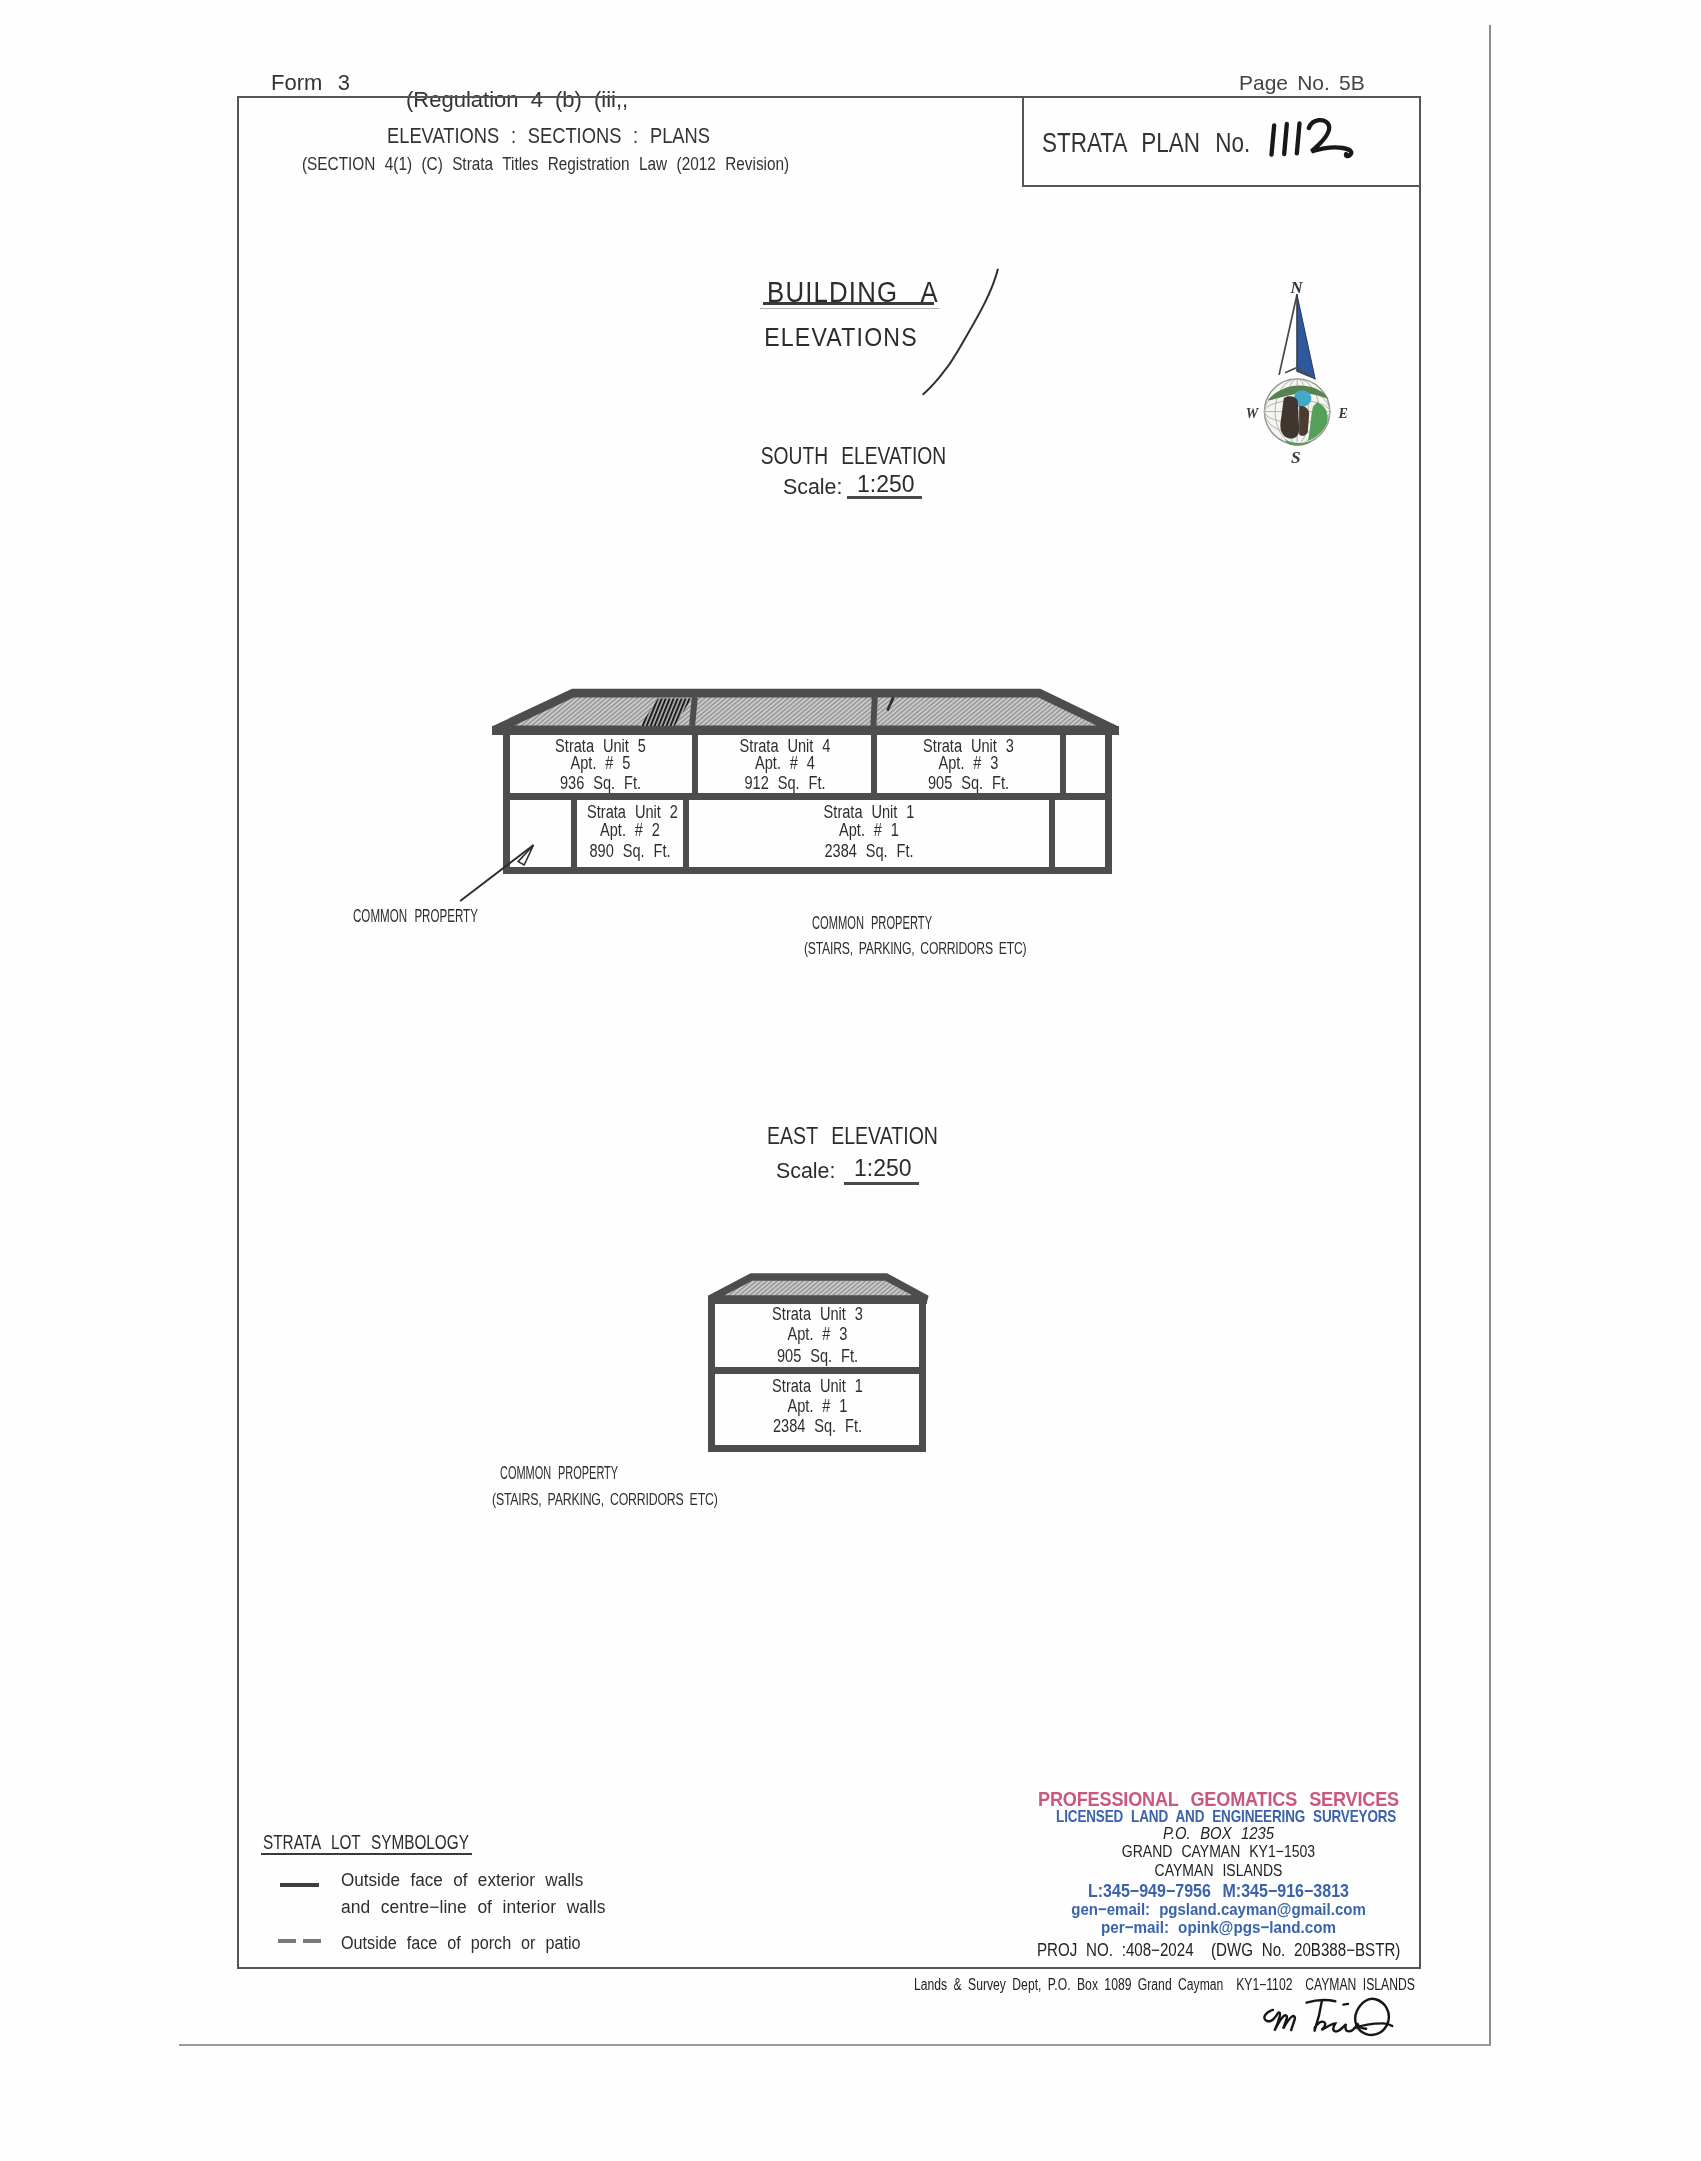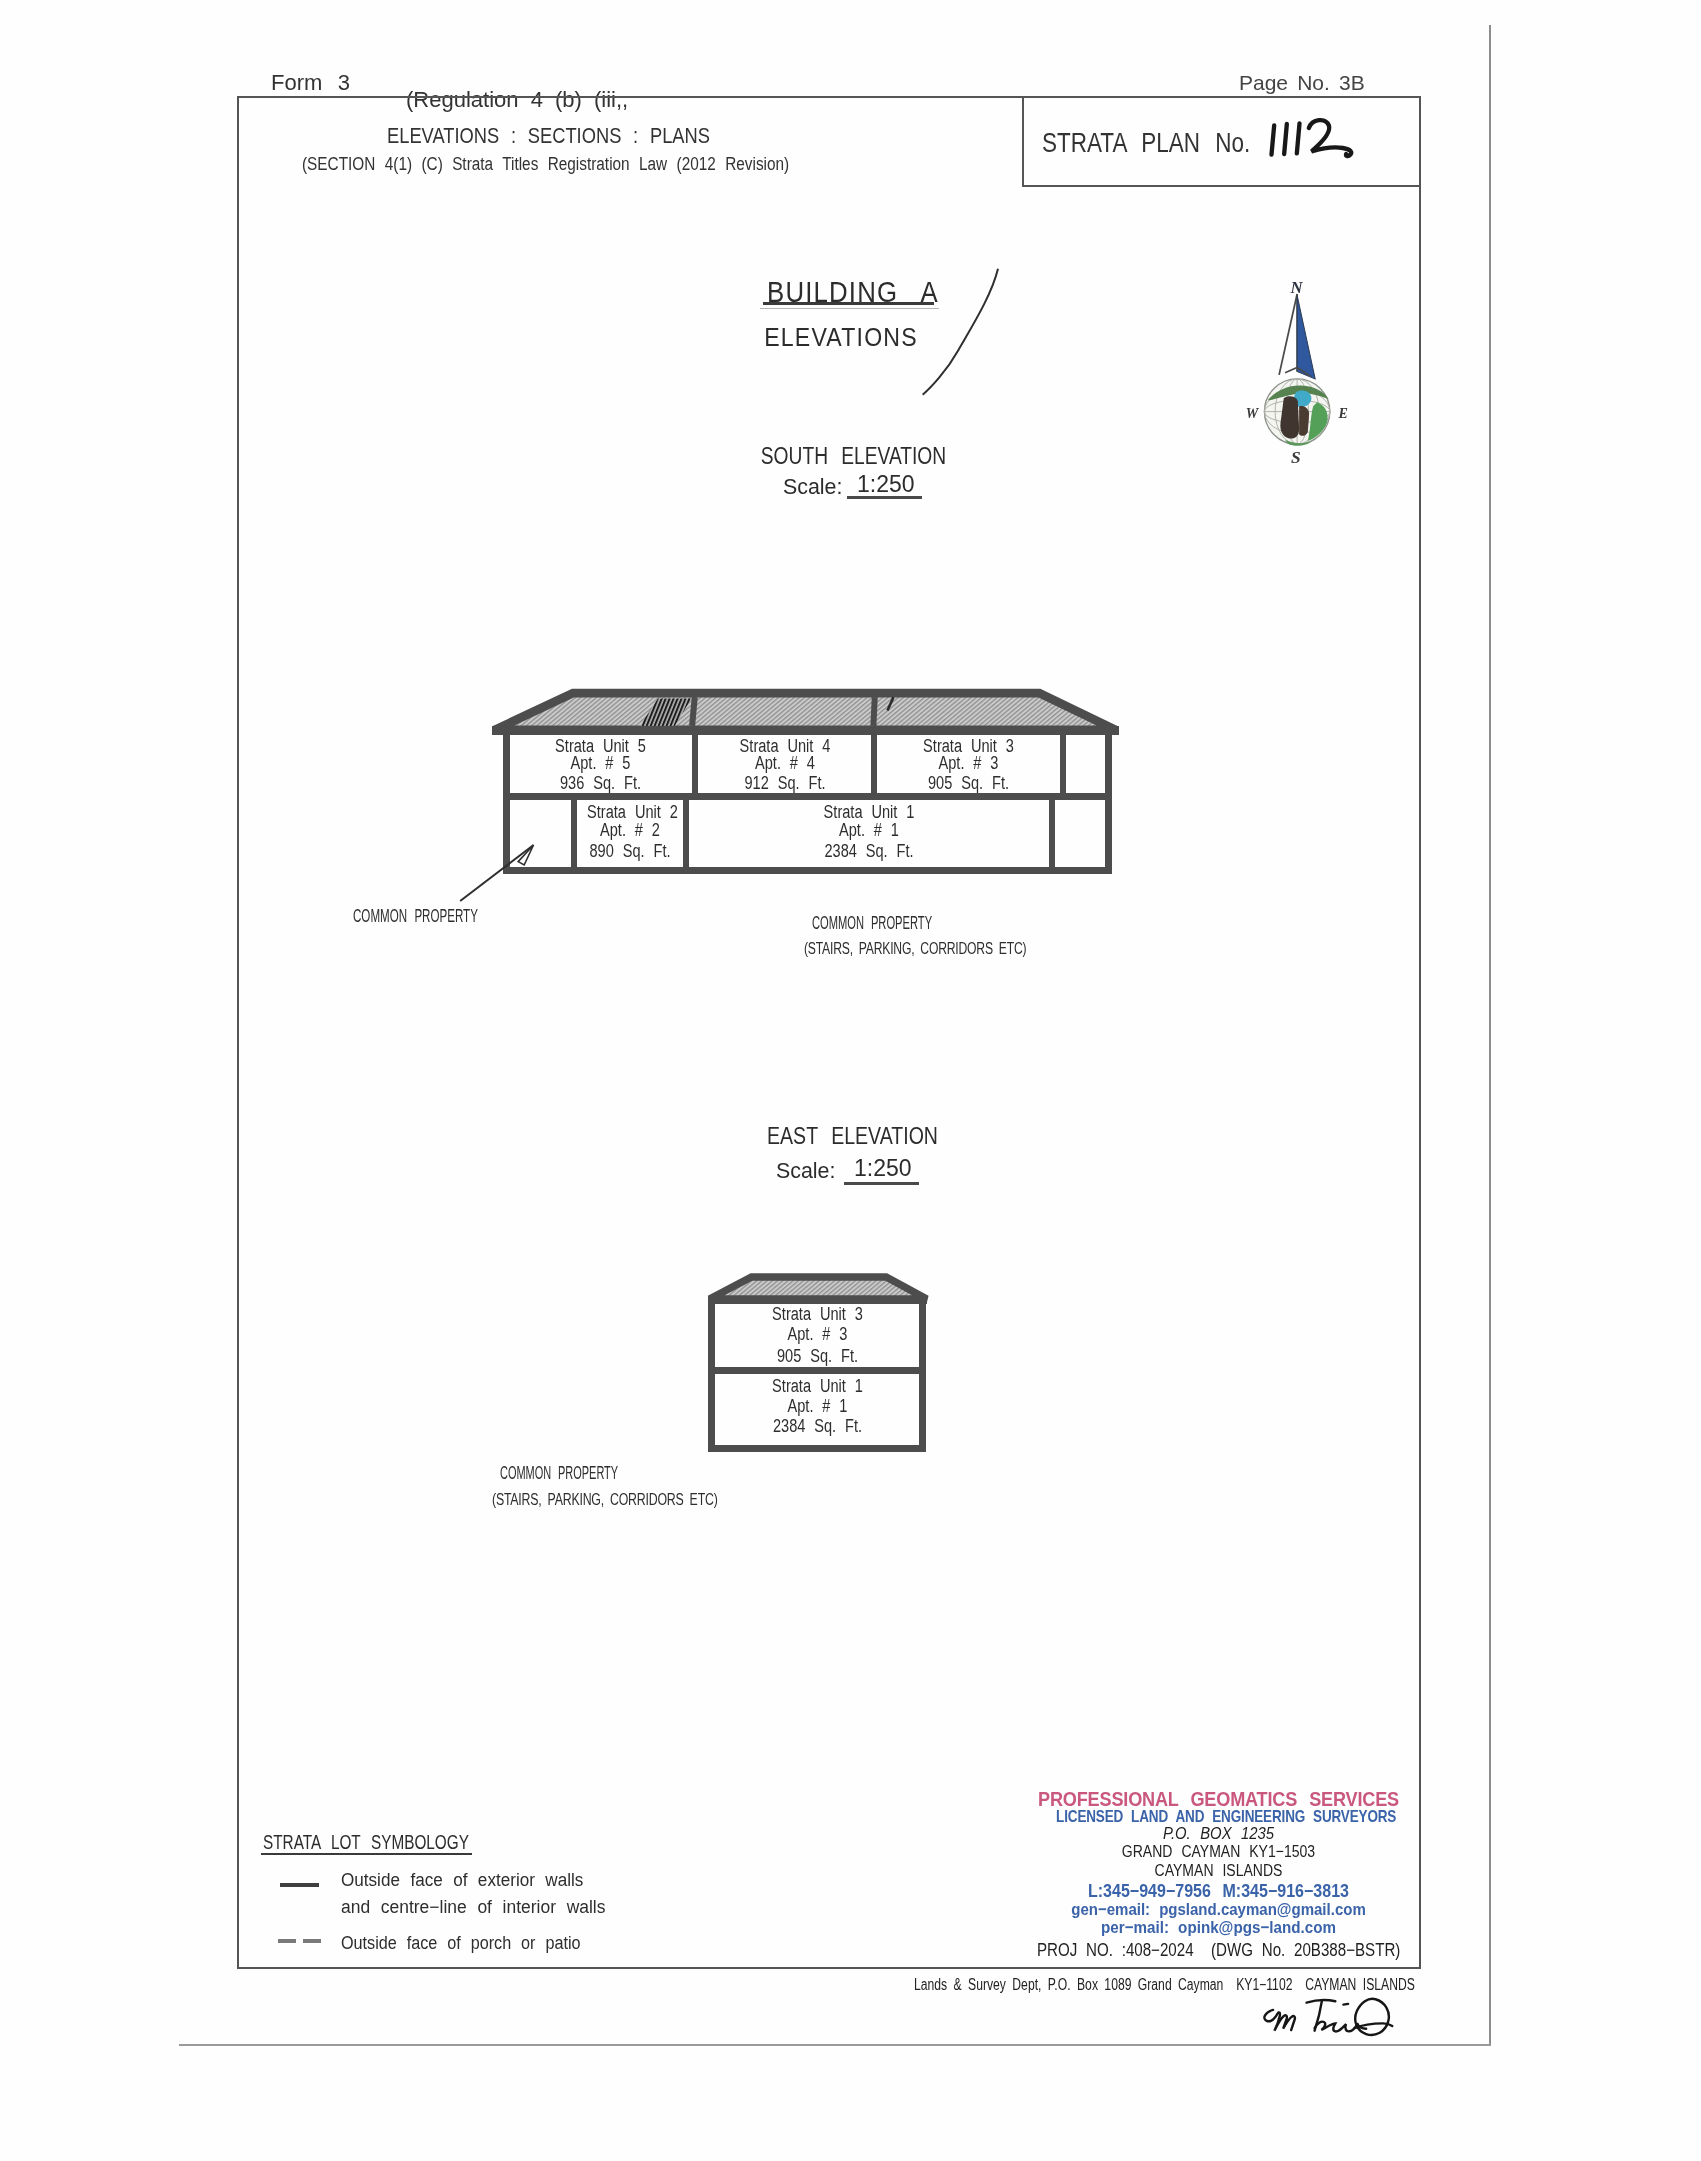--- a/index.html
+++ b/index.html
@@ -12,21 +12,21 @@
   .pink{color:#c9577e;font-weight:bold;}
 </style>
 </head>
 <body>
 <div class="page">
 
 <div class="t" style="left:271px;top:70px;font-size:22px;word-spacing:9.4px;color:#333;">Form 3</div>
 
 <div class="t" style="left:406px;top:68px;font-size:22px;word-spacing:6px;color:#333;margin-top:19px;">(Regulation 4 (b) (iii,,</div>
 
-<div class="t" style="left:1239px;top:71px;font-size:21px;word-spacing:3.3px;color:#444;">Page No. 3B</div>
+<div class="t" style="left:1239px;top:71px;font-size:21px;word-spacing:3.3px;color:#444;">Page No. 5B</div>
 
 <div style="position:absolute;left:237px;top:96px;width:1180px;height:1869px;border:2.7px solid #555;"></div>
 
 <div style="position:absolute;left:1022px;top:96px;width:395px;height:87px;border:2.7px solid #555;background:#fefefe;"></div>
 
 <div class="t" style="left:1042px;top:128px;font-size:27px;word-spacing:10.7px;color:#333;transform:scaleX(0.833);transform-origin:0 0;">STRATA PLAN No.</div>
 
 <svg style="position:absolute;left:1260px;top:112px;" width="127" height="60" viewBox="0 0 190 90">
   <g fill="none" stroke="#181818" stroke-width="6.5" stroke-linecap="round">
     <path d="M21,20 L17,64"></path>

